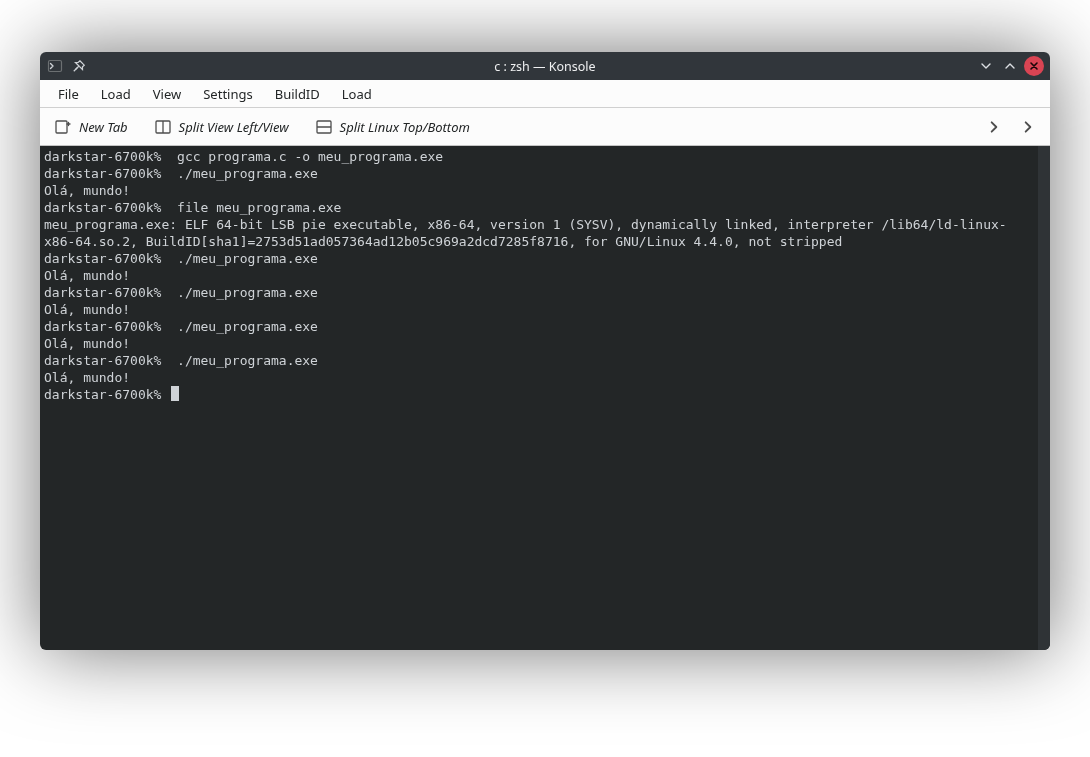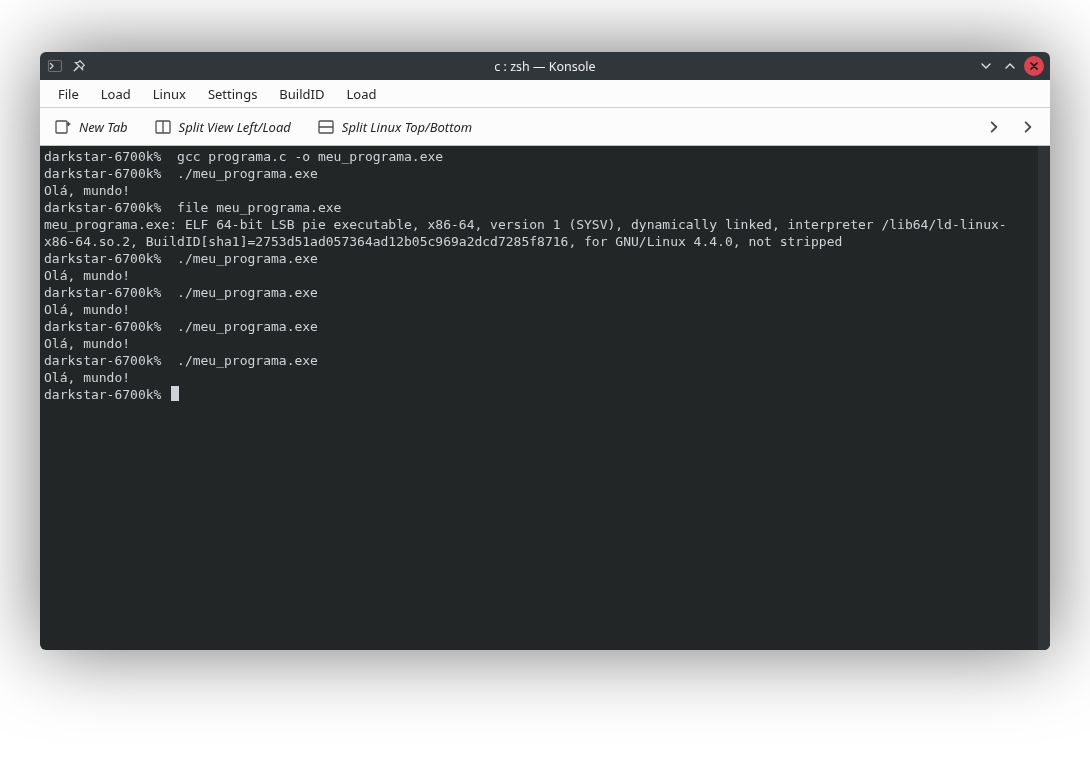--- a/index.html
+++ b/index.html
@@ -192,21 +192,21 @@
           <svg width="10" height="10" viewBox="0 0 10 10">
               <path d="M2 2 L8 8 M8 2 L2 8" stroke="#1a0507" stroke-width="1.6" stroke-linecap="round"></path>
             </svg>
         </span>
       </div>
     </div>
 
     <div class="menubar">
       <div class="menu-item">File</div>
       <div class="menu-item">Load</div>
-      <div class="menu-item">Linux</div>
+      <div class="menu-item">View</div>
       <div class="menu-item">Settings</div>
       <div class="menu-item">BuildID</div>
       <div class="menu-item">Load</div>
     </div>
 
     <div class="toolbar">
       <div class="tool-btn">
         <span class="tool-ico">
           <svg width="18" height="18" viewBox="0 0 18 18">
             <rect x="2" y="3" width="11" height="12" rx="1" fill="none" stroke="#4d4d4d" stroke-width="1.3"></rect>
@@ -216,21 +216,21 @@
         <span>New Tab</span>
       </div>
 
       <div class="tool-btn">
         <span class="tool-ico">
           <svg width="18" height="18" viewBox="0 0 18 18">
             <rect x="2" y="3" width="14" height="12" rx="1" fill="none" stroke="#4d4d4d" stroke-width="1.3"></rect>
             <line x1="9" y1="3" x2="9" y2="15" stroke="#4d4d4d" stroke-width="1.3"></line>
           </svg>
         </span>
-        <span>Split View Left/Load</span>
+        <span>Split View Left/View</span>
       </div>
 
       <div class="tool-btn">
         <span class="tool-ico">
           <svg width="18" height="18" viewBox="0 0 18 18">
             <rect x="2" y="3" width="14" height="12" rx="1" fill="none" stroke="#4d4d4d" stroke-width="1.3"></rect>
             <line x1="2" y1="9" x2="16" y2="9" stroke="#4d4d4d" stroke-width="1.3"></line>
           </svg>
         </span>
         <span>Split Linux Top/Bottom</span>

